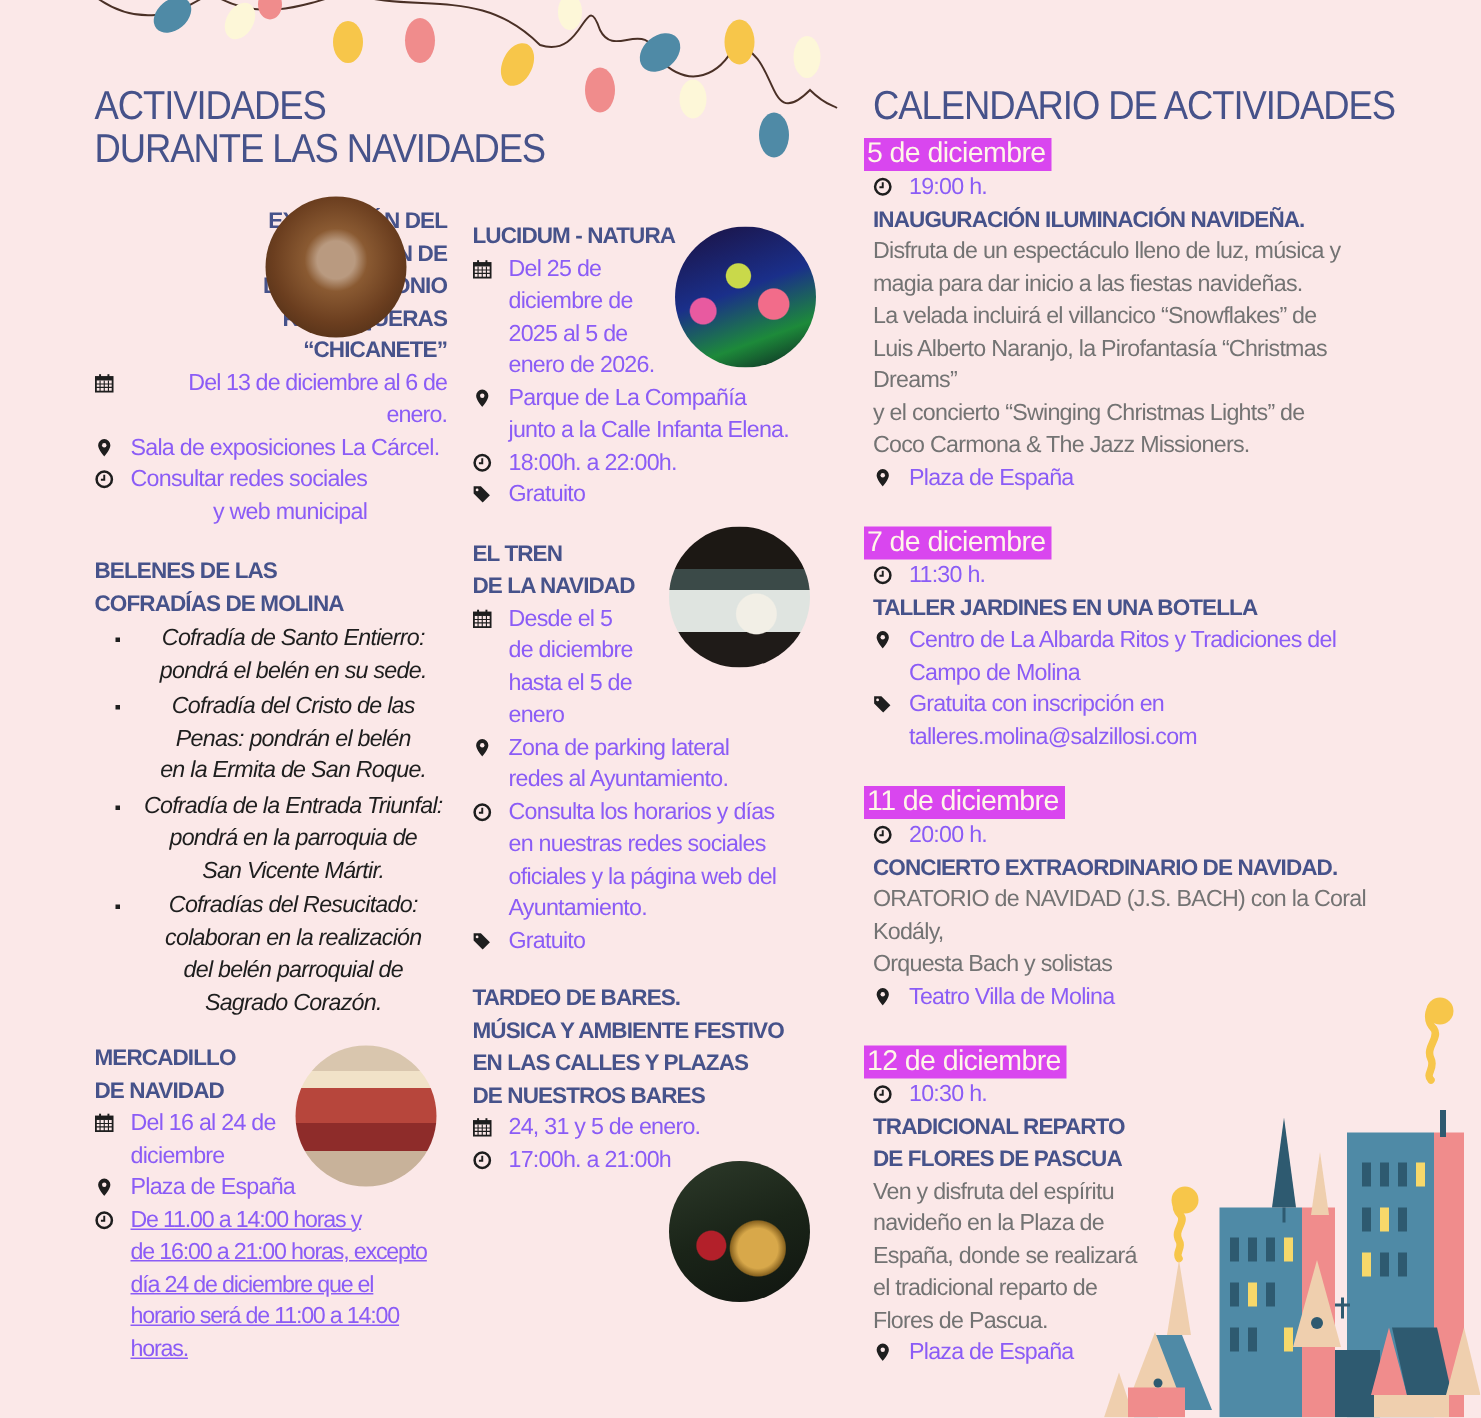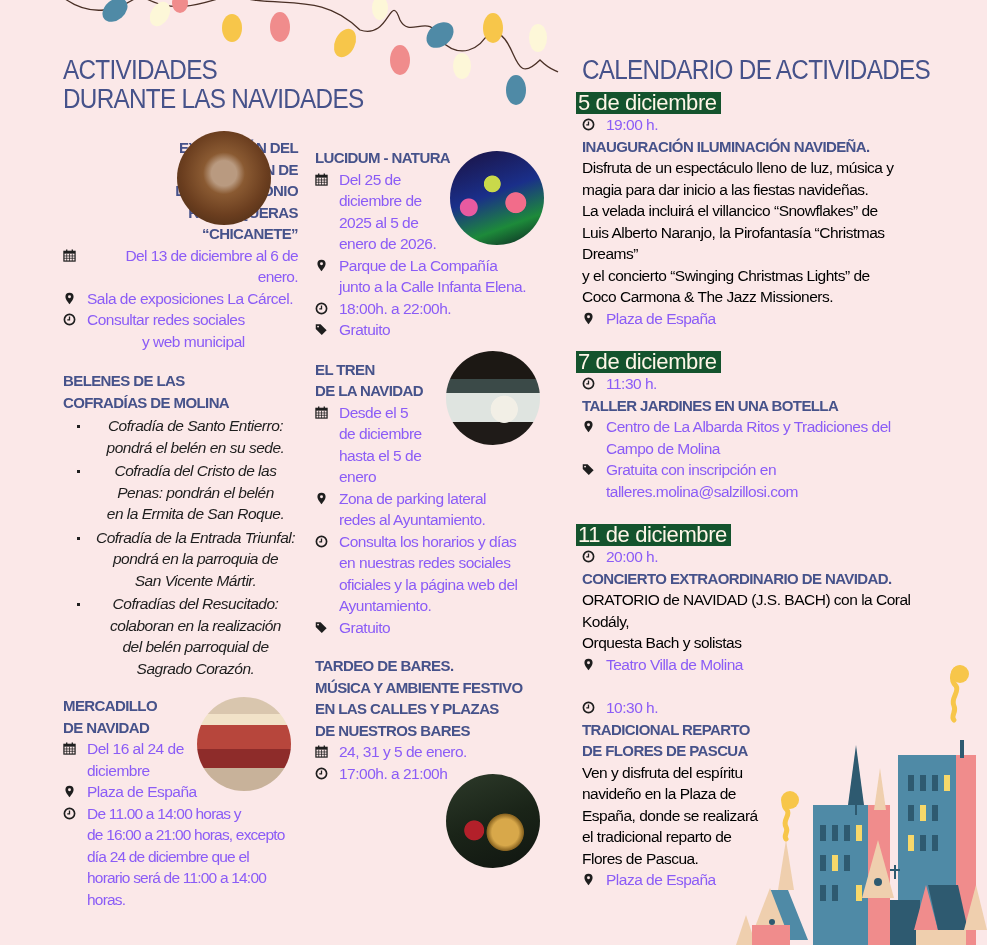--- a/index.html
+++ b/index.html
@@ -76,30 +76,30 @@
   ul.bullets li::before {
     content: "";
     position: absolute;
     left: 14px; top: 10px;
     width: 3px; height: 3px;
     background: #1e1e1e;
   }
 
   .date-badge {
     display: inline-block;
-    background: #14532d;
+    background: #d946ef;
     color: #fff6e8;
-    font-size: 22px;
+    font-size: 19px;
     line-height: 22px;
     padding: 0 4px 0 2px;
     margin-left: -6px;
     letter-spacing: -0.4px;
   }
   .cal-desc {
-    color: #000000;
+    color: #737373;
     font-size: 15.5px;
     line-height: 21.5px;
     letter-spacing: -0.5px;
     white-space: pre-line;
   }
   .cal-block { margin-bottom: 22px; }
 
   #town { position: absolute; left: 728px; top: 660px; width: 259px; height: 285px; }
 </style>
 </head>
@@ -230,21 +230,21 @@
           </svg>
         </span>
       <span class="tx">Plaza de España</span>
     </div>
     <div class="row">
       <span class="ic">
           <svg>
             <use href="#i-clock"></use>
           </svg>
         </span>
-      <span class="tx narrow" style="letter-spacing:-0.8px;">De 11.00 a 14:00 horas y
+      <span class="tx narrow" style="letter-spacing:-0.8px;text-decoration:underline;">De 11.00 a 14:00 horas y
 de 16:00 a 21:00 horas, excepto
 día 24 de diciembre que el
 horario será de 11:00 a 14:00 horas.</span>
     </div>
   </div>
 </div>
 
 <div class="col" id="col2">
 
   <div class="block" style="margin-bottom:18px;">
@@ -435,20 +435,21 @@
       <span class="ic">
           <svg>
             <use href="#i-pin"></use>
           </svg>
         </span>
       <span class="tx">Teatro Villa de Molina</span>
     </div>
   </div>
 
   <div class="cal-block">
+    <div><span class="date-badge">12 de diciembre</span></div>
     <div class="row">
       <span class="ic">
           <svg>
             <use href="#i-clock"></use>
           </svg>
         </span>
       <span class="tx">10:30 h.</span>
     </div>
     <div class="ev-title" style="white-space:pre-line;">TRADICIONAL REPARTO
 DE FLORES DE PASCUA</div>

